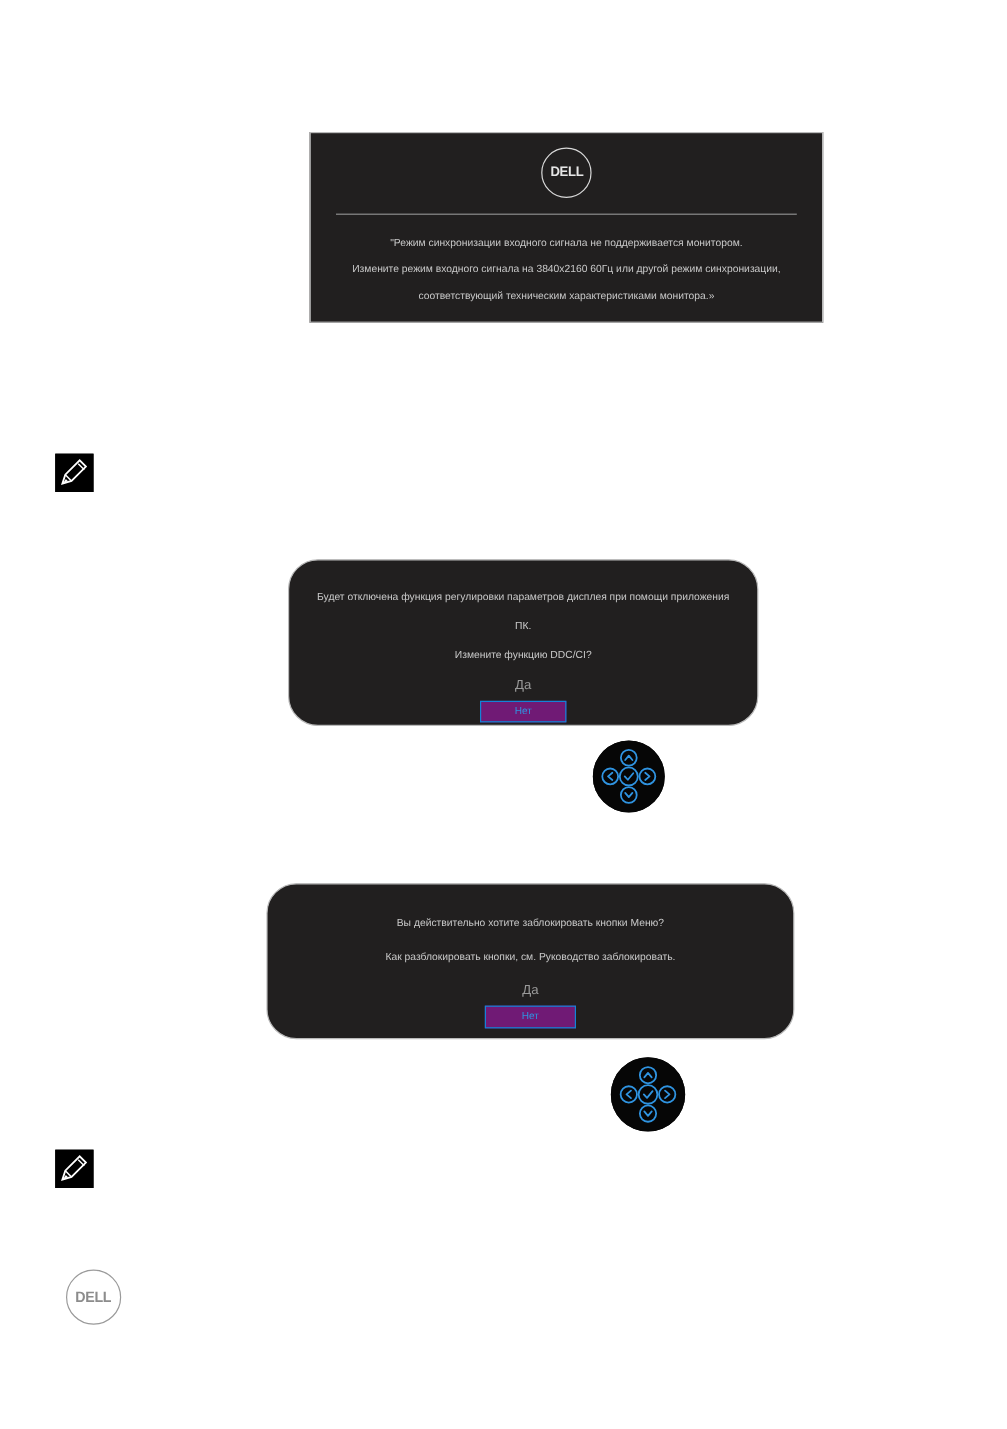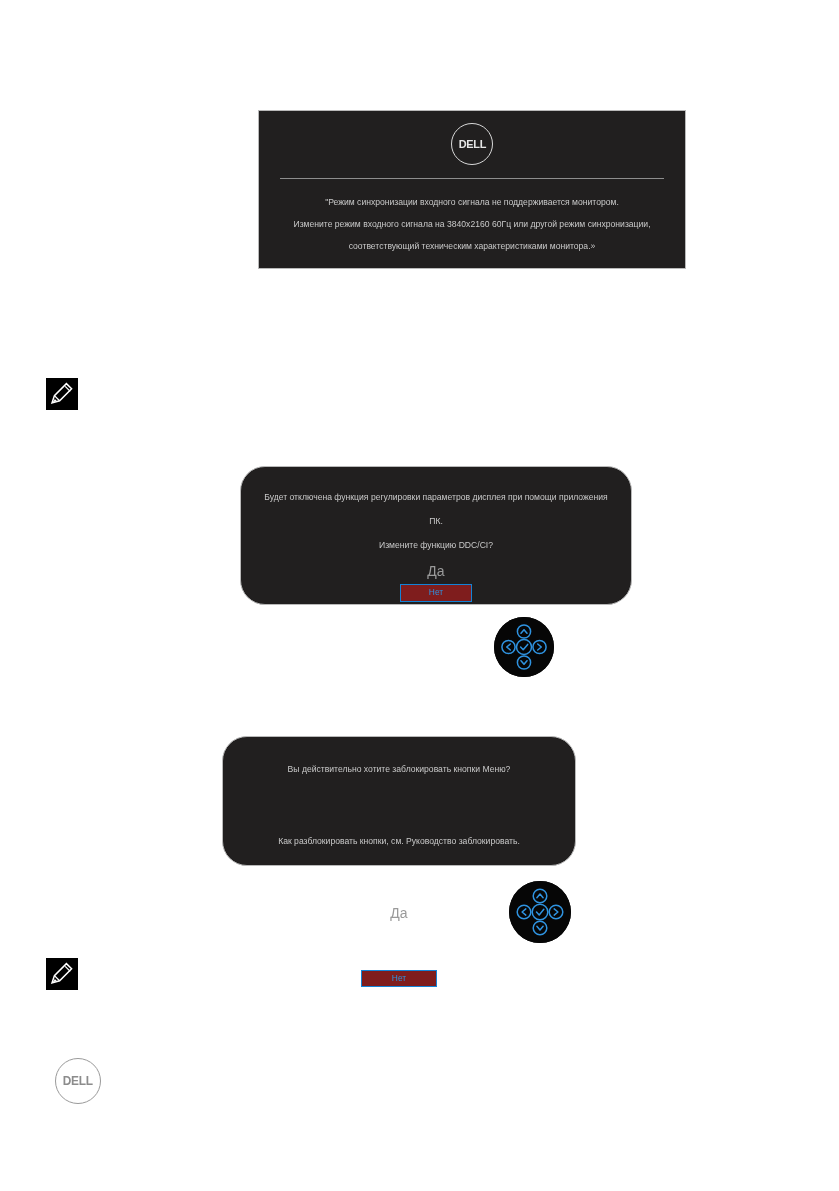--- a/index.html
+++ b/index.html
@@ -78,50 +78,49 @@
   }
   .osd-confirm .msg {
     color: #c9c9c9;
     font-size: 8.6px;
     line-height: 24px;
     text-align: center;
     white-space: nowrap;
   }
   .osd-confirm .opt-yes {
     color: #9a9a9a;
-    font-size: 14px;
+    font-size: 11px;
     line-height: 20px;
     text-align: center;
     margin-top: 4px;
   }
   .osd-confirm .opt-no {
     margin-top: 3px;
     border: 1.4px solid #1383d6;
     color: #2f93e0;
     font-size: 8.4px;
     line-height: 15px;
     text-align: center;
     box-sizing: border-box;
-    background: #7f1d1d;
+    background: #701a75;
   }
 
   #dlg-ddcci {
     left: 240px;
     top: 466px;
     width: 392px;
     height: 139px;
   }
   #dlg-ddcci .opt-no { width: 72px; height: 18px; }
 
   #dlg-lock {
     left: 222px;
     top: 736px;
-    width: 354px;
+    width: 440px;
     height: 130px;
-    gap: 44px;
   }
   #dlg-lock .msg { line-height: 28px; }
   #dlg-lock .opt-no { width: 76px; height: 19px; }
 
   
   .joystick {
     position: absolute;
     border-radius: 50%;
     background: #060606;
   }

